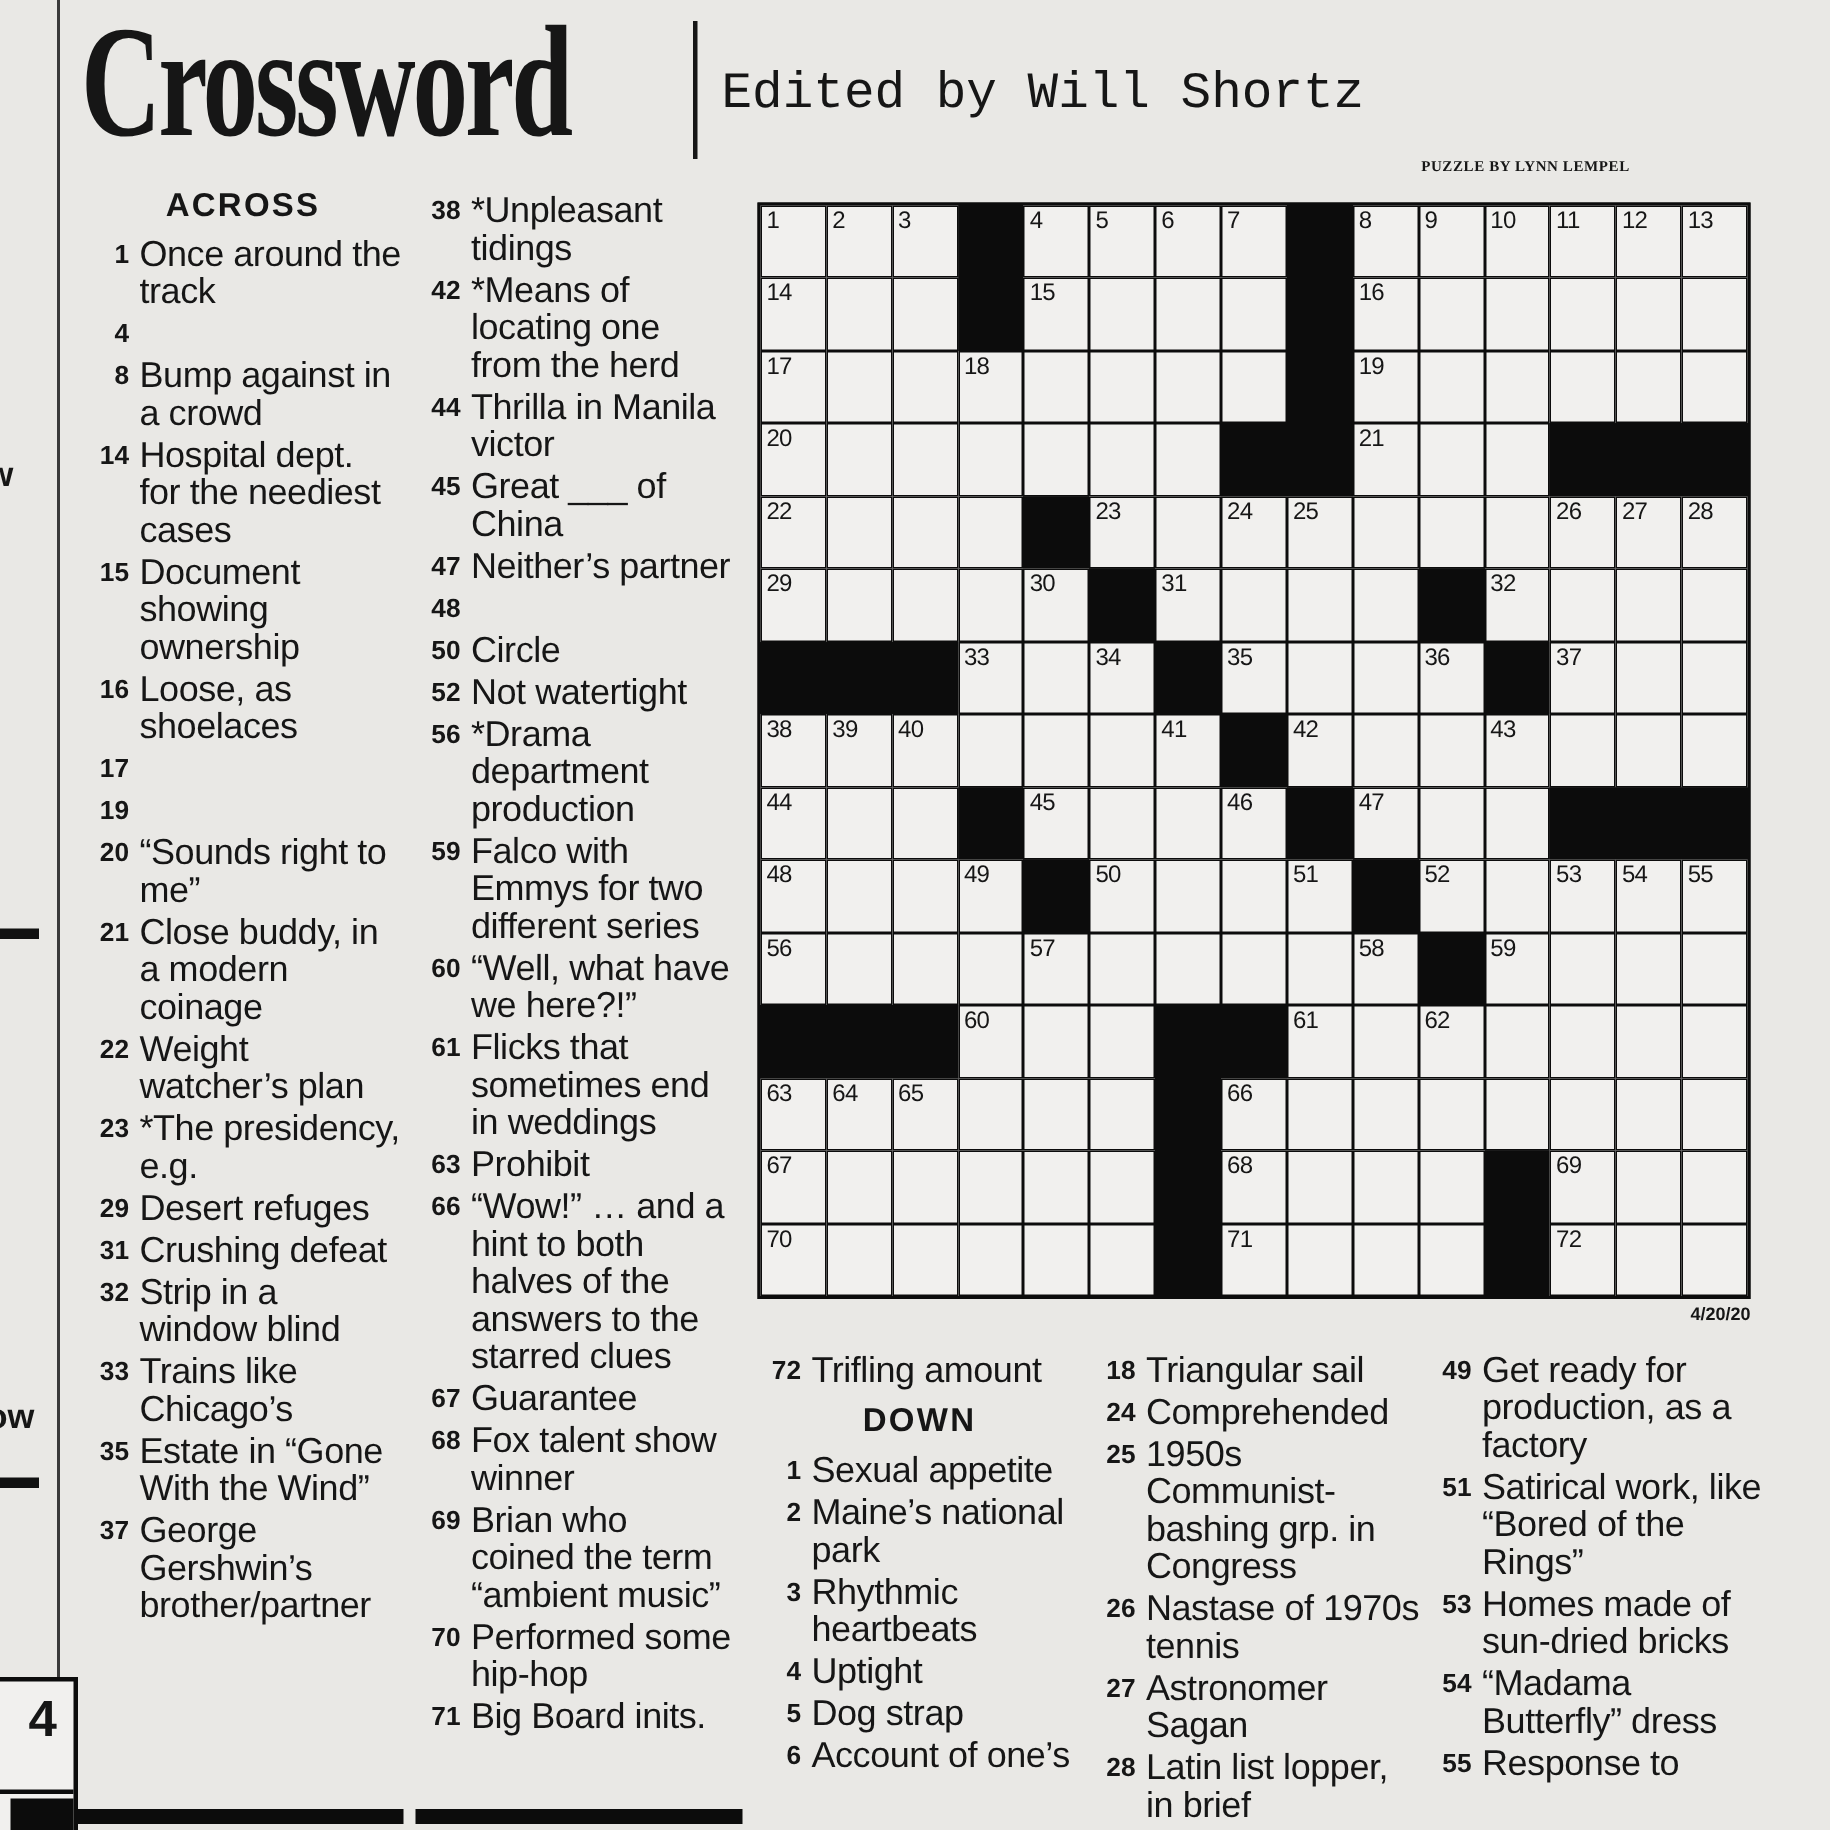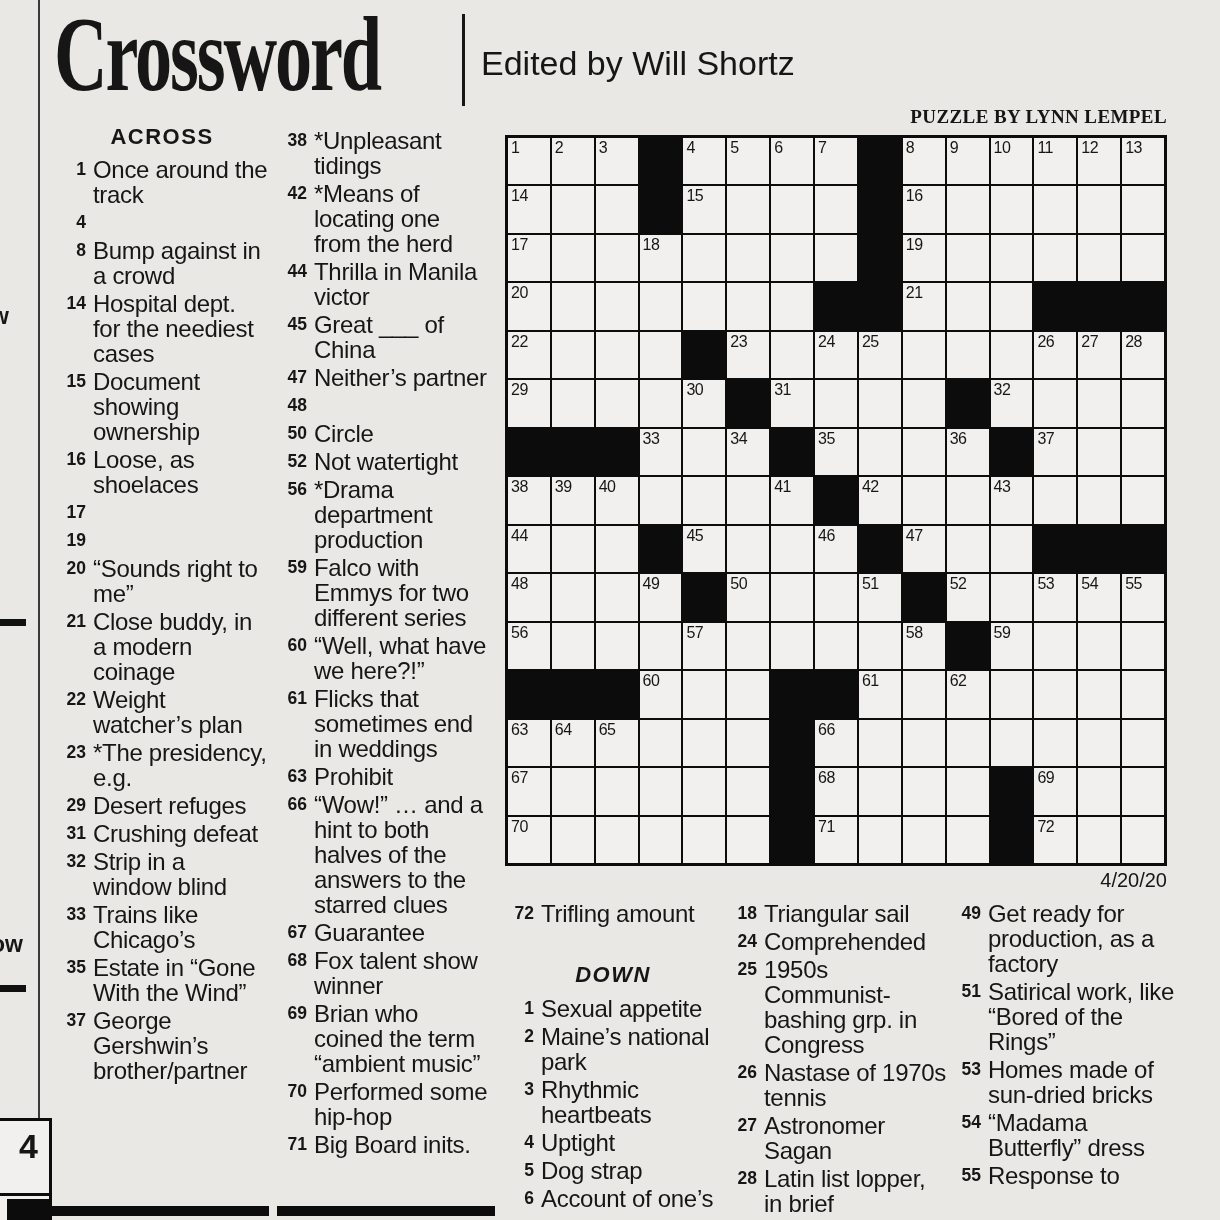--- a/index.html
+++ b/index.html
@@ -18,46 +18,46 @@
   .frag-grid .fg-line{position:absolute;left:0;right:0;top:72px;height:3px;background:#0c0c0c;}
   .frag-grid .fg-num{position:absolute;left:40px;top:8px;font-size:34px;font-weight:bold;line-height:1;}
   .frag-grid .fg-black{position:absolute;left:28px;top:78px;width:42px;height:52px;background:#0c0c0c;}
   
   .masthead-title{
     position:absolute;left:54px;top:2px;line-height:1;
     font-family:"Liberation Serif",serif;font-weight:bold;font-size:106px;letter-spacing:-3px;
     transform:scaleX(0.70);transform-origin:0 0;white-space:nowrap;
   }
   .title-divider{position:absolute;left:462px;top:14px;width:3px;height:92px;background:#161616;}
-  .edited-by{position:absolute;left:481px;top:44px;font-family:Liberation Sans, sans-serif;font-size:34px;white-space:nowrap;}
-  .byline{position:absolute;left:867px;top:106px;width:300px;text-align:right;
-    font-family:"Liberation Serif",serif;font-weight:bold;font-size:19px;letter-spacing:0.4px;white-space:nowrap;}
+  .edited-by{position:absolute;left:481px;top:44px;font-family:Liberation Mono, monospace;font-size:34px;white-space:nowrap;}
+  .byline{position:absolute;left:867px;top:106px;width:300px;text-align:center;
+    font-family:"Liberation Serif",serif;font-weight:bold;font-size:10px;letter-spacing:0.4px;white-space:nowrap;}
   
   .clue-col{position:absolute;}
   #col1{left:56px;top:124px;width:212px;}
   #col2{left:277px;top:128px;width:212px;}
   #col3{left:504px;top:901px;width:218px;}
   #col4{left:727px;top:901px;width:220px;}
   #col5{left:951px;top:901px;width:224px;}
   .sec-h{font-size:22px;font-weight:bold;text-align:center;letter-spacing:1.5px;margin:0 0 7px 0;}
-  .sec-h.down{margin:36px 0 8px 0;font-style:italic;}
+  .sec-h.down{margin:8px 0 8px 0;}
   .clue{display:flex;margin-bottom:3px;}
   .cn{flex:none;width:30px;text-align:right;padding-right:7px;font-weight:bold;font-size:17.5px;line-height:25px;}
   .ct{flex:1;font-size:24px;line-height:25px;letter-spacing:-0.3px;}
   
   #grid{
     position:absolute;left:505px;top:135px;width:662px;height:731px;
     display:grid;grid-template-columns:repeat(15,1fr);grid-template-rows:repeat(15,1fr);
     background:#0c0c0c;border:2px solid #0c0c0c;box-sizing:border-box;
   }
   .cell{position:relative;background:#f1f0ee;border:1px solid #0c0c0c;}
   .cell.black{background:#0c0c0c;}
   .num{position:absolute;top:1px;left:3px;font-size:16px;line-height:17px;letter-spacing:-0.5px;}
   .puzzle-date{position:absolute;left:505px;top:869px;width:662px;text-align:right;
-    font-weight:normal;font-size:20px;}
+    font-weight:bold;font-size:12px;}
   
   .bar1{position:absolute;left:50px;top:1206px;width:219px;height:10px;background:#0c0c0c;}
   .bar2{position:absolute;left:277px;top:1206px;width:218px;height:10px;background:#0c0c0c;}
 </style>
 </head>
 <body>
 
 <div class="left-rule"></div>
 <div class="frag-w">w</div>
 <div class="frag-ow">ow</div>

